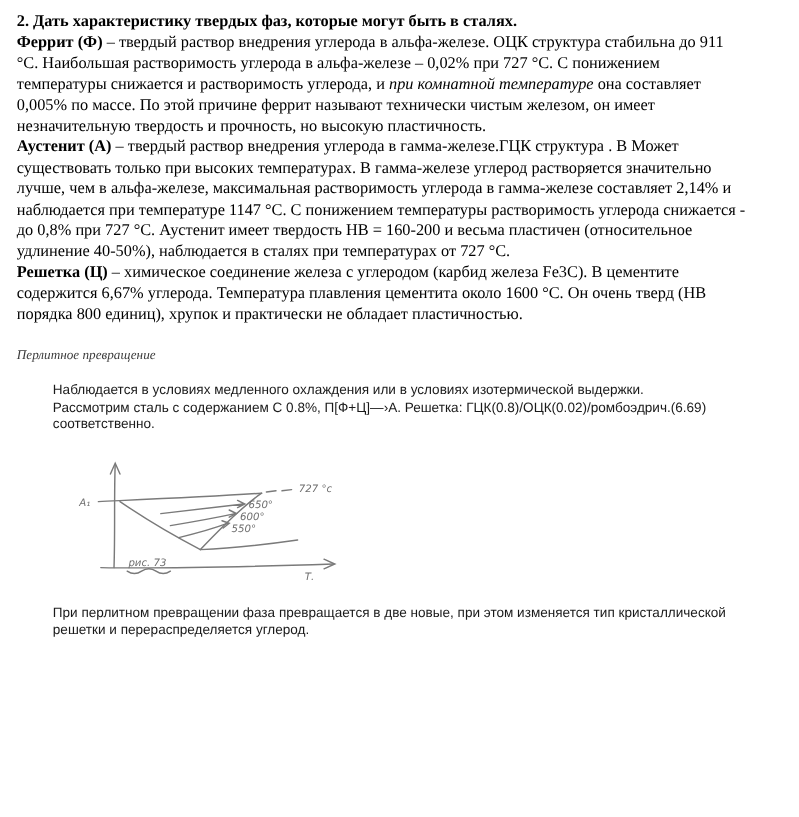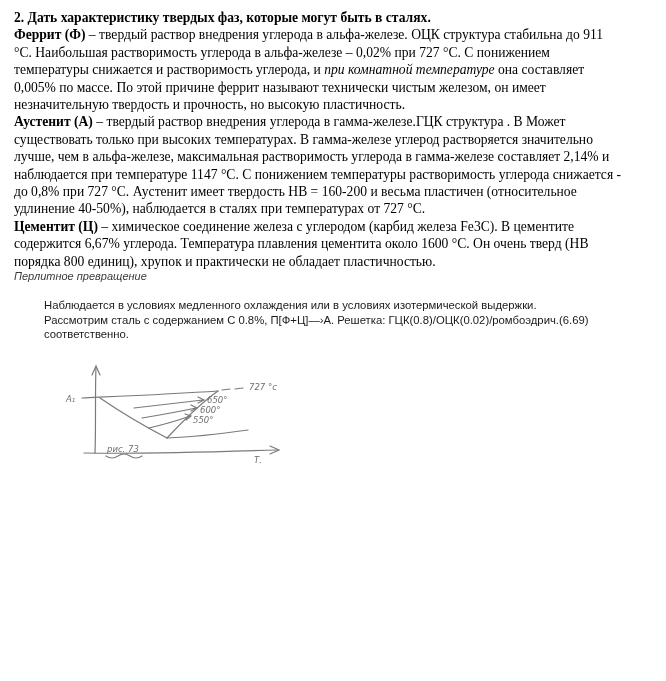--- a/index.html
+++ b/index.html
@@ -16,24 +16,25 @@
   }
   .para{
     font-size:13.6px;
     line-height:17.4px;
     margin:0;
     text-align:left;
   }
   .heading{font-weight:bold;}
   .q5{margin-top:6px;}
   .caption-italic{
-    font-family:Liberation Sans, sans-serif;
+    font-family:Liberation Serif, serif;
     font-style:italic;
     font-size:11px;
     color:#3a3a3a;
+    margin-top:20px;
   }
   .sans-block{
     font-family:"Liberation Sans", sans-serif;
     font-size:11.3px;
     line-height:14.6px;
     color:#1a1a1a;
     margin-left:30px;
     margin-top:16px;
     white-space:pre-line;
   }
@@ -57,21 +58,21 @@
 <body>
 
 <div class="page">
 
   <p class="para heading">2. Дать характеристику твердых фаз, которые могут быть в сталях.</p>
 
   <p class="para"><b>Феррит (Ф)</b><span> – твердый раствор внедрения углерода в альфа-железе. ОЦК структура стабильна до 911 °С. Наибольшая растворимость углерода в альфа-железе – 0,02% при 727 °С. С понижением температуры снижается и растворимость углерода, и </span><i>при комнатной температуре</i><span> она составляет 0,005% по массе. По этой причине феррит называют технически чистым железом, он имеет незначительную твердость и прочность, но высокую пластичность.</span></p>
 
   <p class="para"><b>Аустенит (А)</b><span> – твердый раствор внедрения углерода в гамма-железе.ГЦК структура . В Может существовать только при высоких температурах. В гамма-железе углерод растворяется значительно лучше, чем в альфа-железе, максимальная растворимость углерода в гамма-железе составляет 2,14% и наблюдается при температуре 1147 °С. С понижением температуры растворимость углерода снижается - до 0,8% при 727 °С. Аустенит имеет твердость НВ = 160-200 и весьма пластичен (относительное удлинение 40-50%), наблюдается в сталях при температурах от 727 °С.</span></p>
 
-  <p class="para"><b>Цементит (Ц)</b><span> – химическое соединение железа с углеродом (карбид железа Fe3C). В цементите содержится 6,67% углерода. Температура плавления цементита около 1600 °С. Он очень тверд (НВ порядка 800 единиц), хрупок и практически не обладает пластичностью.</span></p>
+  <p class="para"><b>Решетка (Ц)</b><span> – химическое соединение железа с углеродом (карбид железа Fe3C). В цементите содержится 6,67% углерода. Температура плавления цементита около 1600 °С. Он очень тверд (НВ порядка 800 единиц), хрупок и практически не обладает пластичностью.</span></p>
 
 
   <div class="caption-italic">Перлитное превращение</div>
 
   <div class="sans-block">Наблюдается в условиях медленного охлаждения или в условиях изотермической выдержки.
 Рассмотрим сталь с содержанием С 0.8%, П[Ф+Ц]—›А. Решетка: ГЦК(0.8)/ОЦК(0.02)/ромбоэдрич.(6.69)
 соответственно.</div>
 
   <div class="figure-wrap">
     <svg class="sketch" width="270" height="128" viewBox="0 0 270 128">
@@ -100,14 +101,16 @@
       <text x="12" y="52">А₁</text>
       <text x="195" y="40">727 °c</text>
       <text x="153" y="53">650°</text>
       <text x="146" y="63">600°</text>
       <text x="139" y="73">550°</text>
       <text x="53" y="102">рис. 73</text>
       <text x="200" y="113">Т.</text>
     </svg>
   </div>
 
+  <div class="sans-block outro">При перлитном превращении фаза превращается в две новые, при этом изменяется тип кристаллической
+решетки и перераспределяется углерод.</div>
 
 </div>
 
 </body></html>

